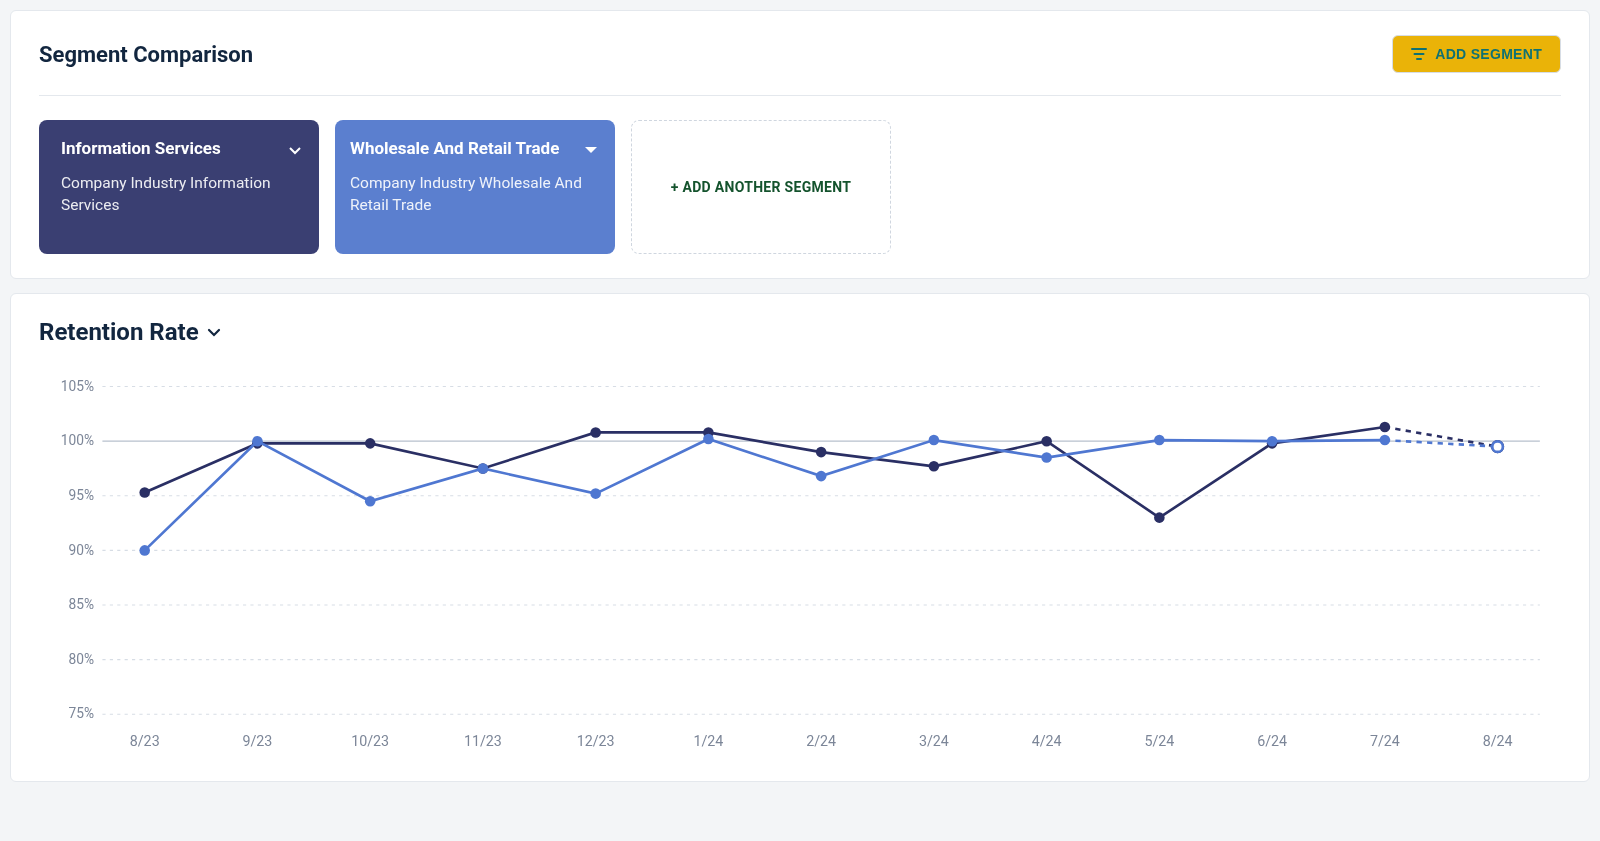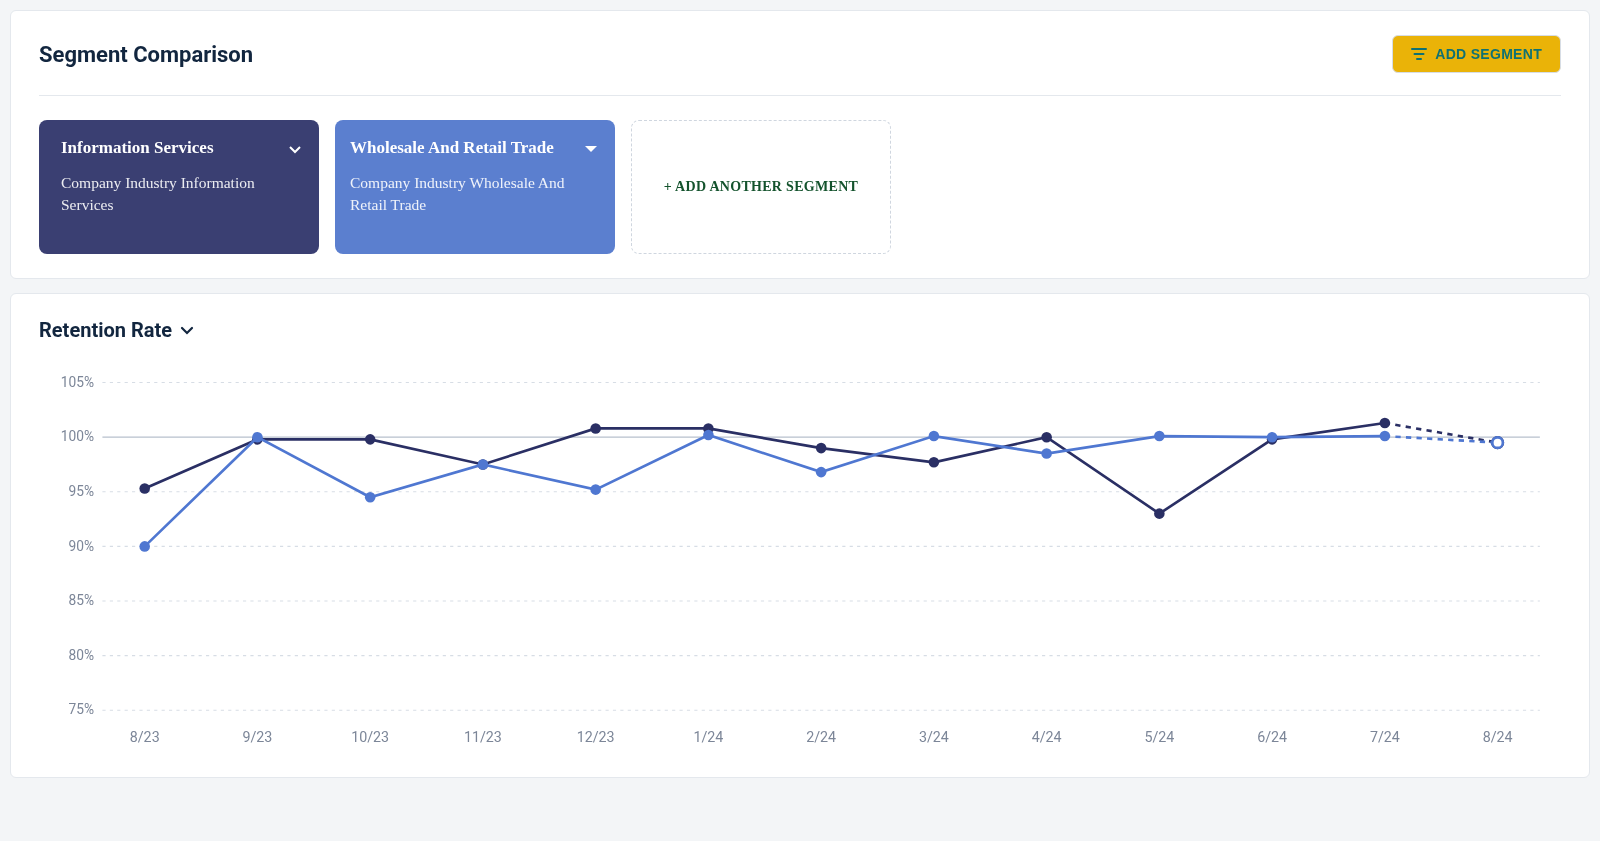--- a/index.html
+++ b/index.html
@@ -43,21 +43,20 @@
   letter-spacing: 0.3px;
   color: #0f7173;
   cursor: pointer;
 }
 .filter-icon {
   display: inline-flex;
 }
 .segments-row {
   display: flex;
   gap: 16px;
-  font-family: Liberation Serif, serif;
 }
 .segment-card {
   width: 280px;
   min-height: 134px;
   border-radius: 8px;
   padding: 18px 22px 20px 22px;
   color: #fff;
   position: relative;
 }
 .segment-card.dark { background: #3a3f72; }
@@ -92,21 +91,21 @@
   letter-spacing: 0.3px;
   cursor: pointer;
 }
 .metric-header {
   display: flex;
   align-items: center;
   gap: 8px;
   margin-bottom: 30px;
 }
 .metric-title {
-  font-size: 20px;
+  font-size: 24px;
   font-weight: 700;
   color: #12263f;
 }
 .chart-wrap {
   position: relative;
 }
 .chart-svg {
   width: 100%;
   height: auto;
   display: block;

